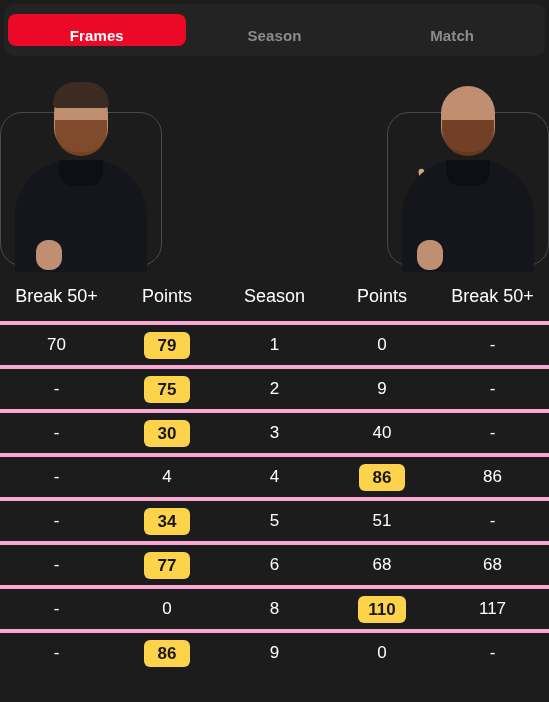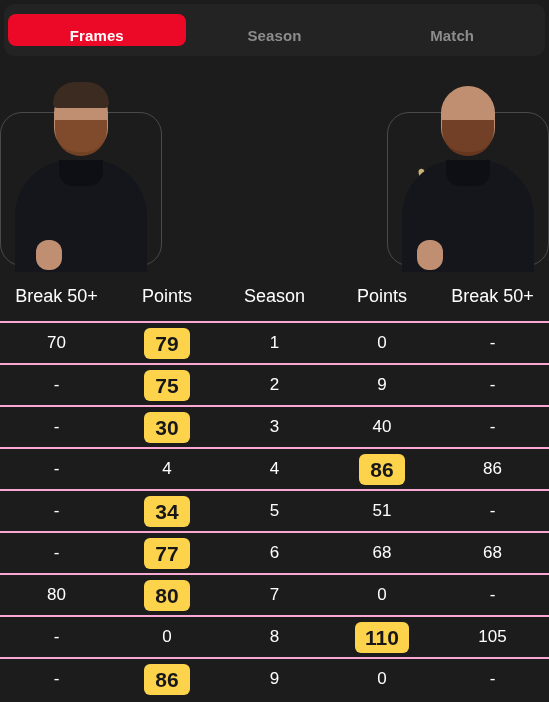--- a/index.html
+++ b/index.html
@@ -171,37 +171,37 @@
     padding: 8px 0 14px 0;
     text-align: center;
     border: 0;
     margin-top: 8px;
   }
   .table td {
     font-size: 17px;
     color: #ffffff;
     text-align: center;
     height: 40px;
-    border-top: 2px solid #f9a8d4;
+    border-top: 4px solid #f9a8d4;
     padding: 0;
     margin-left: 44px;
   }
   .col-break-l { width: 113px; }
   .col-pts-l   { width: 108px; }
   .col-frame   { width: 107px; }
   .col-pts-r   { width: 108px; }
   .col-break-r { width: 113px; }
 
   .badge {
     display: inline-block;
     min-width: 26px;
     background: #fcd34a;
     color: #17171a;
     font-weight: bold;
-    font-size: 21px;
+    font-size: 17px;
     border-radius: 6px;
     padding: 5px 10px;
     line-height: 1;
   }
 </style>
 </head>
 <body>
 
 <div class="tabbar-wrap">
   <div class="tabbar" id="tabbar">
@@ -293,32 +293,25 @@
         <td>-</td>
       </tr>
       <tr>
         <td>-</td>
         <td><span class="badge">77</span></td>
         <td>6</td>
         <td>68</td>
         <td>68</td>
       </tr>
       <tr>
-        <td>80</td>
-        <td><span class="badge">80</span></td>
-        <td>7</td>
-        <td>0</td>
-        <td>-</td>
-      </tr>
-      <tr>
         <td>-</td>
         <td>0</td>
         <td>8</td>
         <td><span class="badge">110</span></td>
-        <td>105</td>
+        <td>117</td>
       </tr>
       <tr>
         <td>-</td>
         <td><span class="badge">86</span></td>
         <td>9</td>
         <td>0</td>
         <td>-</td>
       </tr>
     </tbody>
 </table>

